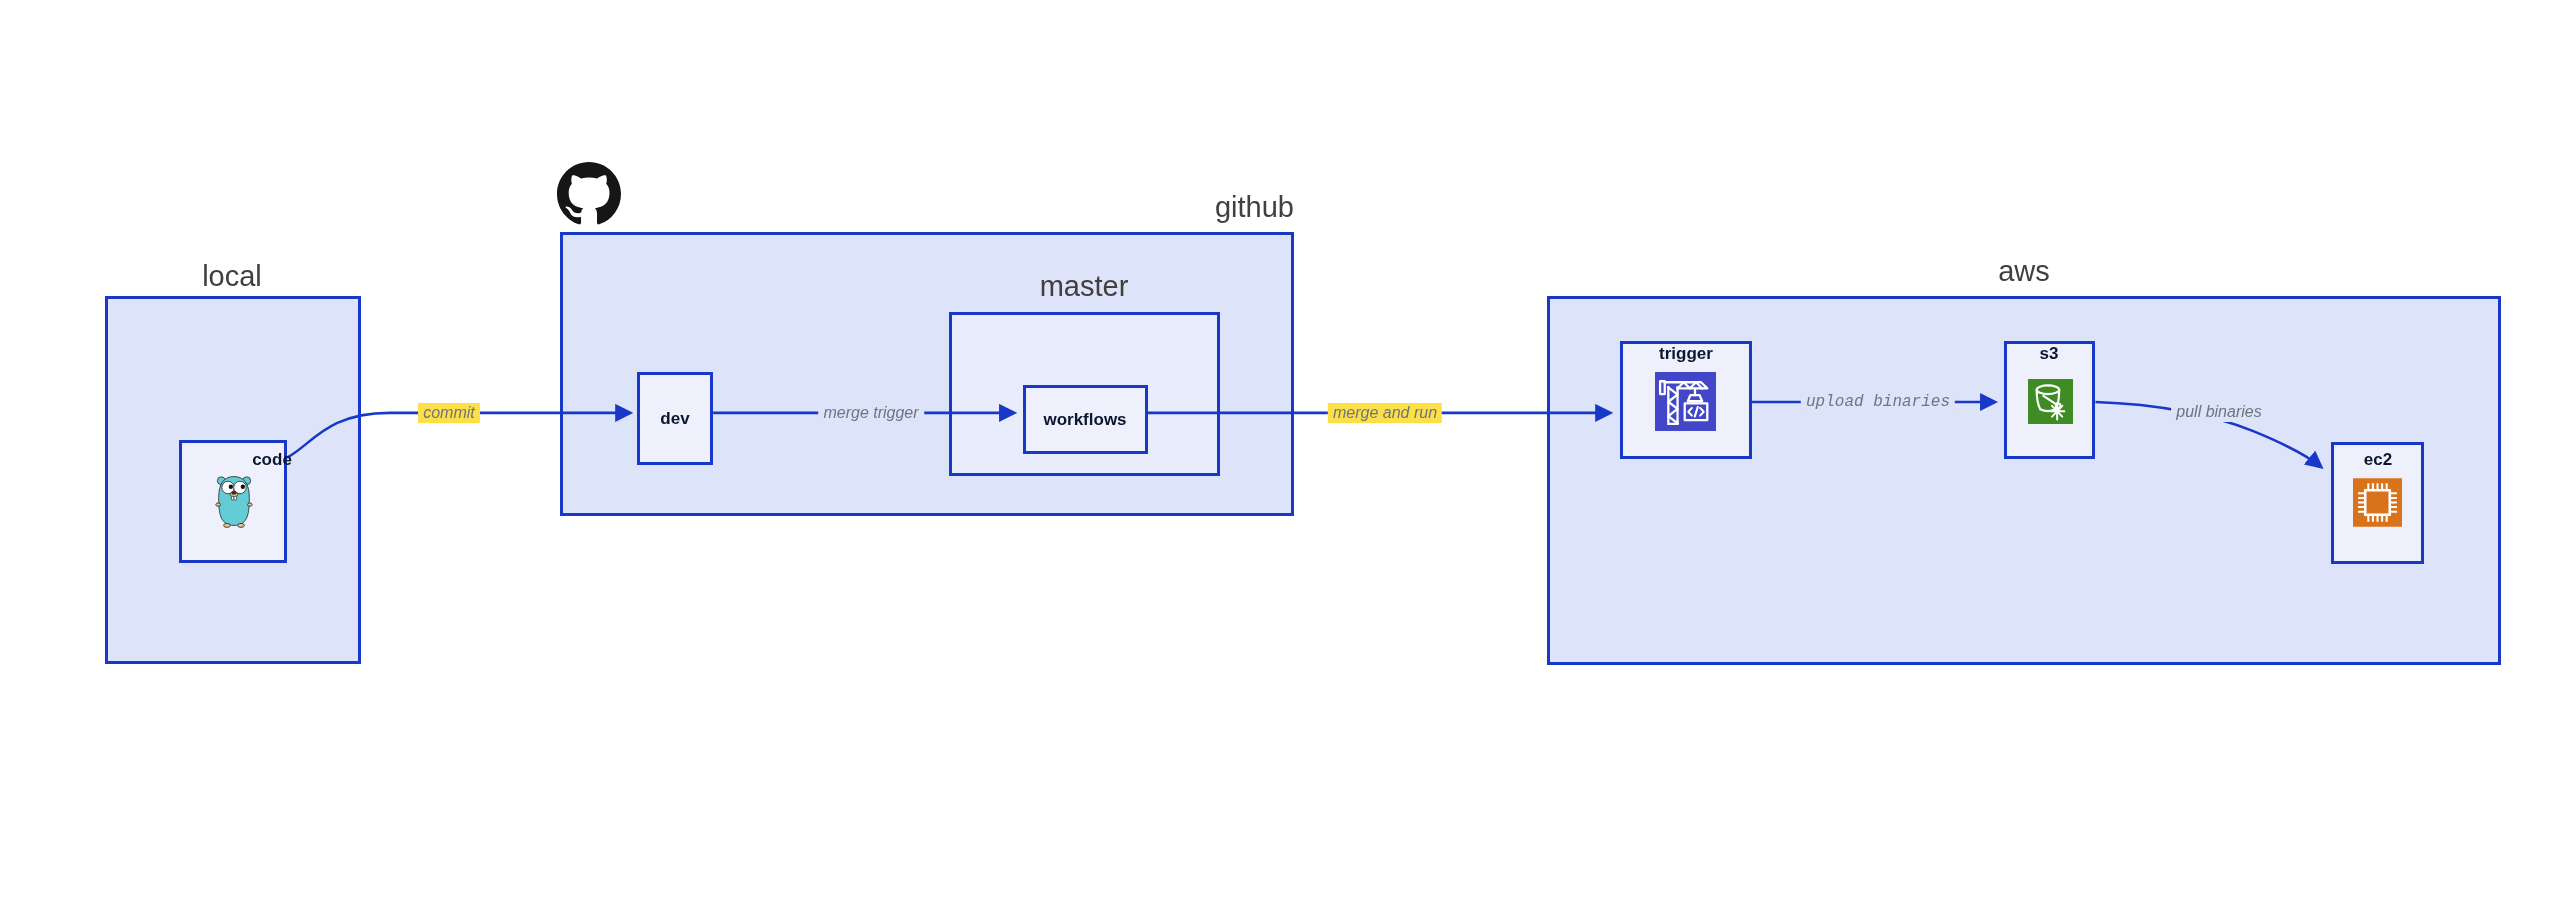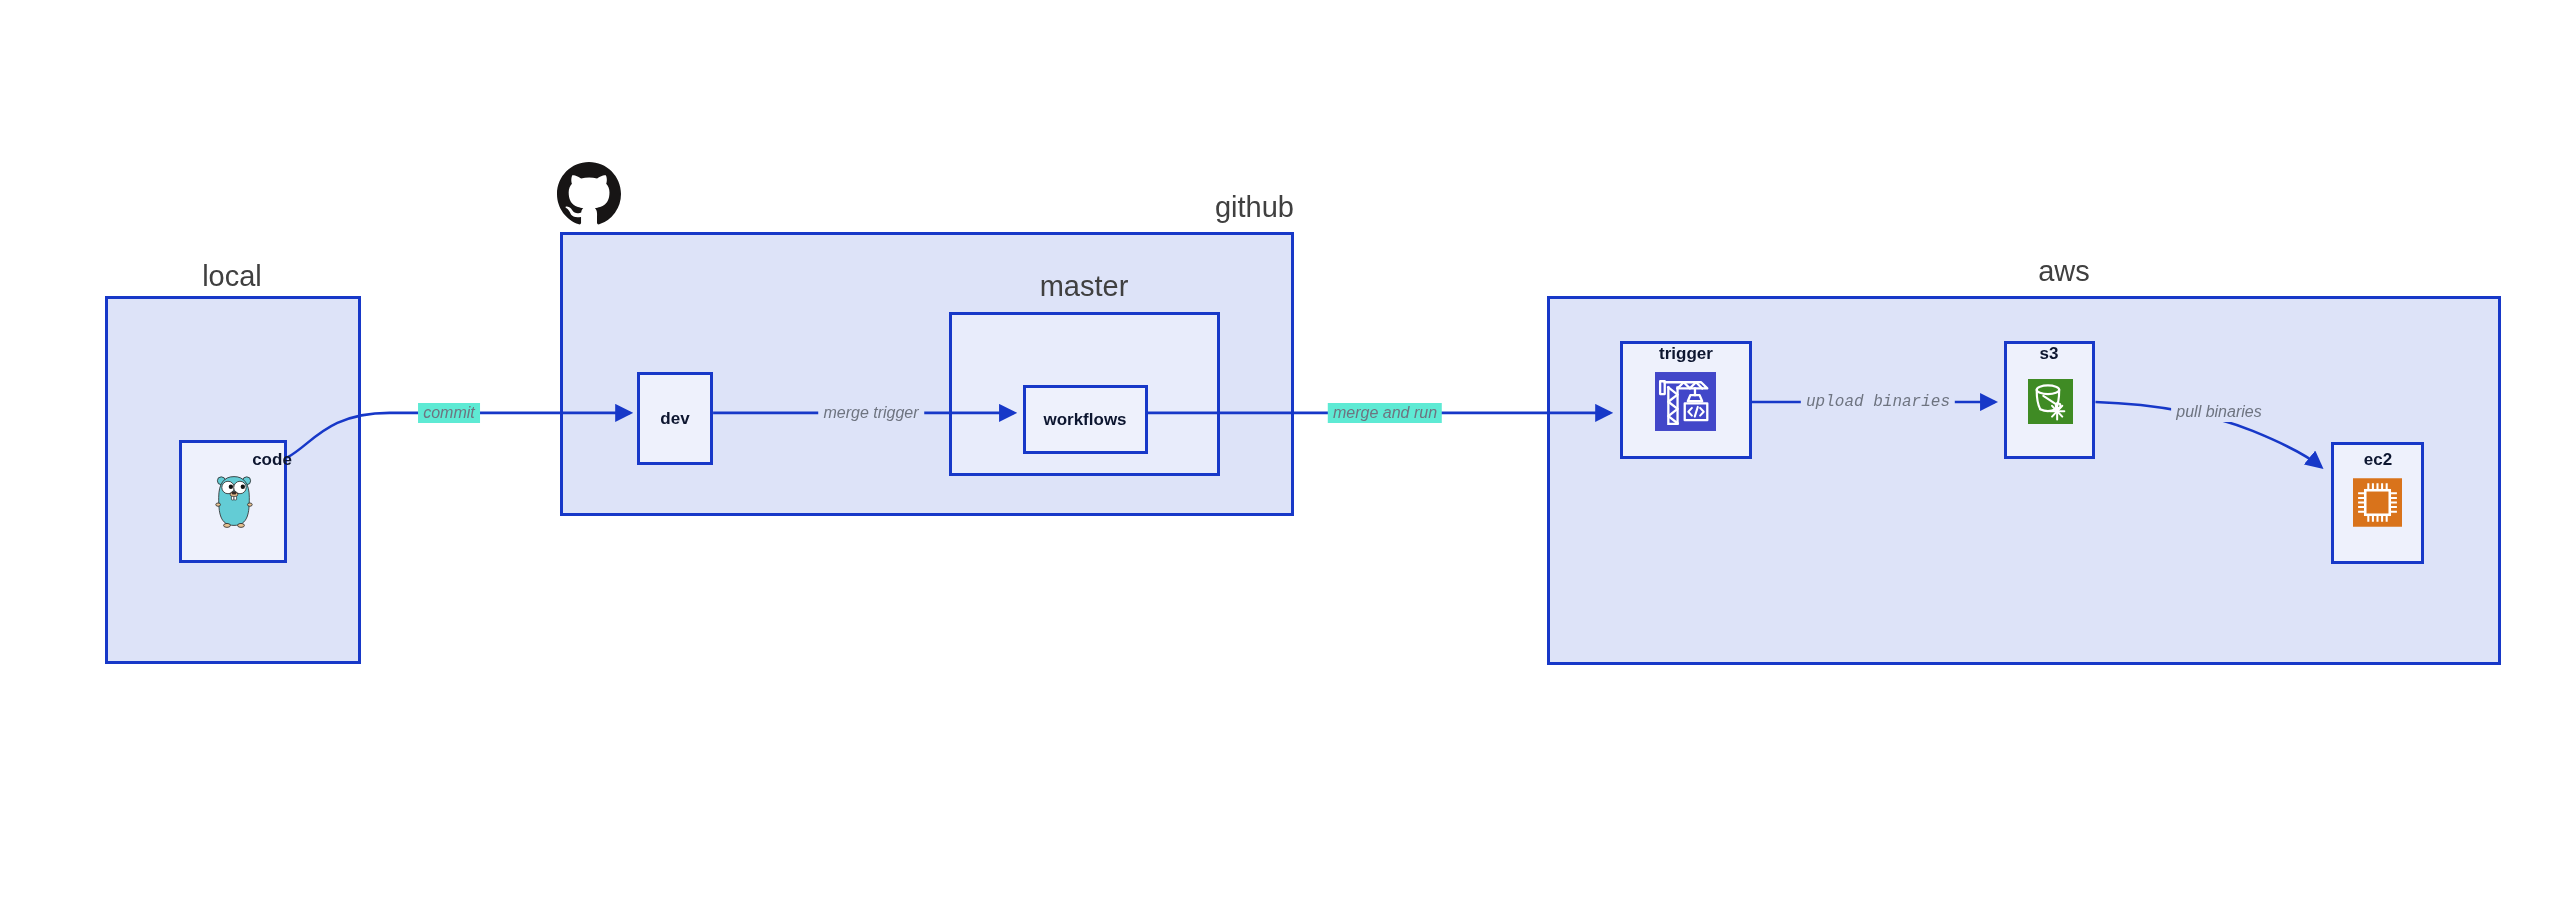--- a/index.html
+++ b/index.html
@@ -8,42 +8,42 @@
   .section{position:absolute;background:#dde3f8;border:3.1px solid #1738c8;box-sizing:border-box;z-index:1;}
   .section.mid{background:#e8ecfb;z-index:2;}
   .node{position:absolute;background:#eef1fc;border:3.1px solid #1738c8;box-sizing:border-box;z-index:3;}
   .sec-label{position:absolute;font-size:29px;font-weight:400;color:#404040;white-space:nowrap;
              transform:translate(-50%,-50%);z-index:6;}
   .sec-label.right{transform:translate(-100%,-50%);}
   .node-label{position:absolute;font-size:17px;font-weight:700;color:#0d1630;white-space:nowrap;
               transform:translate(-50%,-50%);z-index:6;}
   .edge-label{position:absolute;font-size:16px;font-style:italic;color:#6e7480;white-space:nowrap;
               transform:translate(-50%,-50%);padding:1px 5.2px;z-index:7;}
-  .edge-label.on-white{background:#5eead4;}
+  .edge-label.on-white{background:#fde047;}
   .edge-label.on-section{background:#dde3f8;}
   .icon{position:absolute;z-index:5;}
   #edges{position:absolute;left:0;top:0;z-index:4;pointer-events:none;}
   #title{position:absolute;left:1306px;top:710px;transform:translate(-50%,-50%);
          font-size:43px;font-weight:500;color:#10173a;white-space:nowrap;
          text-decoration:underline;text-decoration-thickness:3.6px;text-underline-offset:7.7px;z-index:6;}
 </style>
 </head>
 <body>
 
 <div id="canvas">
 
   <div class="section" style="left:105px;top:296px;width:256px;height:368px;"></div>
   <div class="section" style="left:560px;top:232px;width:734px;height:284px;"></div>
   <div class="section mid" style="left:949px;top:312px;width:271px;height:164px;"></div>
   <div class="section" style="left:1547px;top:296px;width:954px;height:369px;"></div>
 
   <div class="sec-label" style="left:232px;top:276px;">local</div>
   <div class="sec-label right" style="left:1294px;top:207px;">github</div>
   <div class="sec-label" style="left:1084px;top:286px;">master</div>
-  <div class="sec-label" style="left:2024px;top:271px;margin-left:40px;">aws</div>
+  <div class="sec-label" style="left:2024px;top:271px;">aws</div>
 
   <div class="node" style="left:179px;top:440px;width:108px;height:123px;"></div>
   <div class="node" style="left:637px;top:372px;width:76px;height:93px;"></div>
   <div class="node" style="left:1023px;top:385px;width:125px;height:69px;"></div>
   <div class="node" style="left:1620px;top:341px;width:132px;height:118px;"></div>
   <div class="node" style="left:2004px;top:341px;width:91px;height:118px;"></div>
   <div class="node" style="left:2331px;top:442px;width:93px;height:122px;"></div>
 
   <div class="node-label" style="left:233px;top:460px;margin-left:39px;">code</div>
   <div class="node-label" style="left:675px;top:419px;">dev</div>

